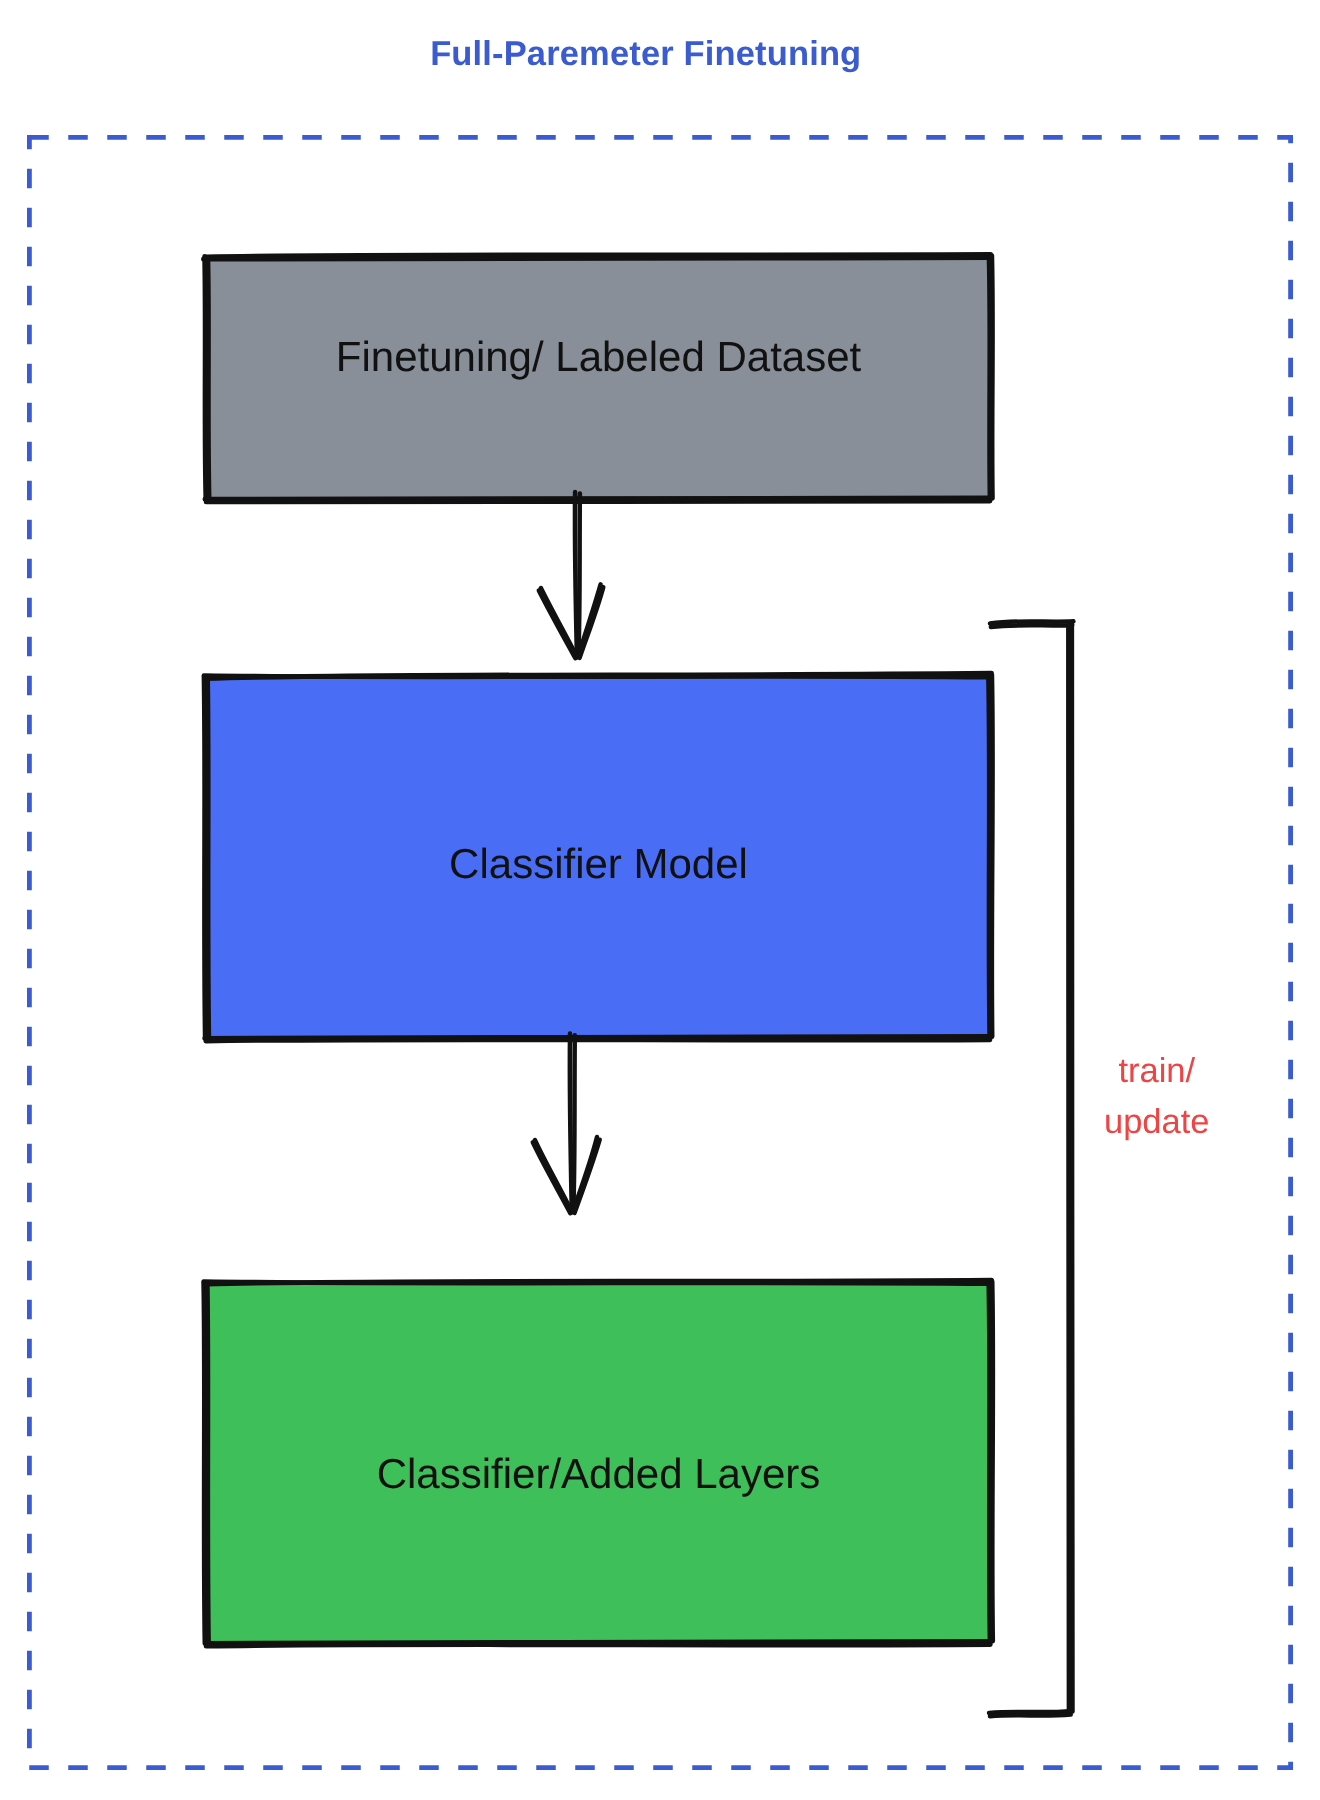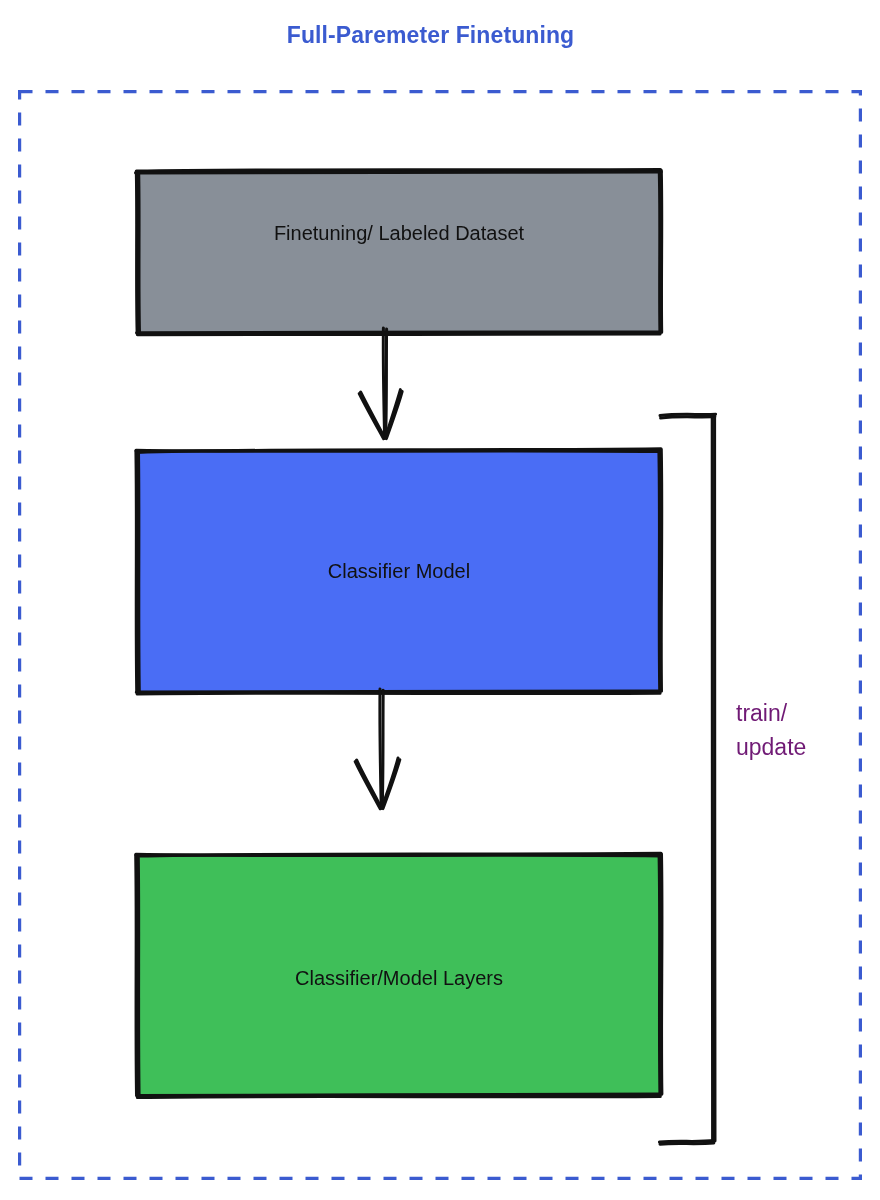--- a/index.html
+++ b/index.html
@@ -60,21 +60,21 @@
     left: -10px;
     top: -10px;
     width: calc(100% + 20px);
     height: calc(100% + 20px);
     overflow: visible;
   }
   .node-label {
     position: absolute;
     width: 100%;
     text-align: center;
-    font-size: 20px;
+    font-size: 28px;
     color: #111111;
     font-family: "Liberation Sans", sans-serif;
     white-space: nowrap;
     z-index: 3;
   }
 
   #node-dataset { left: 136px; top: 170px; width: 526px; height: 163px; }
   #node-dataset .fill { background: #888f98; }
   #node-dataset .node-label { top: 52px; }
 
@@ -96,23 +96,23 @@
   #arrow-model-to-classifier { left: 325px; top: 685px; width: 120px; height: 145px; }
   #feedback-loop { left: 645px; top: 400px; width: 90px; height: 760px; }
 
   
   #loop-label {
     position: absolute;
     left: 736px;
     top: 696px;
     font-size: 23px;
     line-height: 34px;
-    color: #701a75;
-    font-family: "Liberation Sans", sans-serif;
-    text-align: left;
+    color: #ef4444;
+    font-family: "Liberation Sans", sans-serif;
+    text-align: center;
     white-space: nowrap;
   }
   #loop-label span { display: block; }
 </style>
 </head>
 <body>
 
 <div id="canvas">
 
   <div id="diagram-title">Full-Paremeter Finetuning</div>
@@ -164,21 +164,21 @@
         <path d="M11.2 11.0 C 140 8.0, 330 10.0, 535.0 8.4"></path>
         <path d="M9.8 9.4 C 170 11.8, 360 9.0, 534.4 10.8"></path>
         <path d="M535.4 9.2 C 536.8 80, 534.6 170, 535.8 249.0"></path>
         <path d="M533.2 11.6 C 534.6 82, 532.8 170, 534.0 248.4"></path>
         <path d="M535.2 249.2 C 390 251.0, 170 248.8, 10.6 250.6"></path>
         <path d="M534.2 251.4 C 370 252.6, 150 250.2, 11.4 252.4"></path>
         <path d="M10.6 249.6 C 9.4 168, 11.0 80, 9.8 10.4"></path>
         <path d="M13.0 250.4 C 11.8 166, 13.2 78, 12.2 12.4"></path>
       </g>
     </svg>
-    <div class="node-label">Classifier/Model Layers</div>
+    <div class="node-label">Classifier/Added Layers</div>
   </div>
 
   <div class="connector" id="arrow-dataset-to-model">
     <svg width="120" height="140" viewBox="0 0 120 140">
       <g fill="none" stroke="#111111" stroke-width="3.0" stroke-linecap="round" stroke-linejoin="round">
         <path d="M53.4 3.0 C 53.0 38, 53.8 78, 54.6 112.0"></path>
         <path d="M56.6 4.0 C 56.2 40, 56.8 80, 55.6 112.6"></path>
         <path d="M30.6 67.0 C 38 82, 47 98, 54.8 113.2"></path>
         <path d="M29.2 68.6 C 37 84, 46 100, 53.6 113.8"></path>
         <path d="M70.4 64.6 C 66 80, 60 98, 55.2 113.0"></path>

